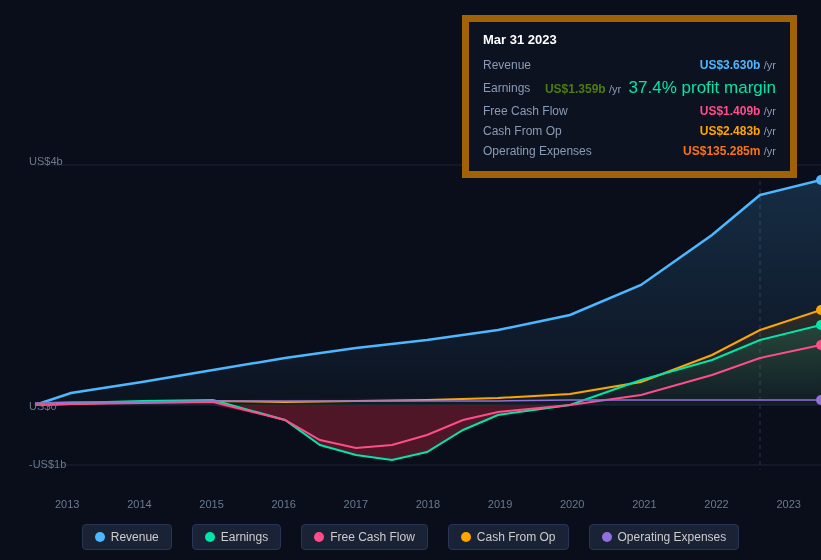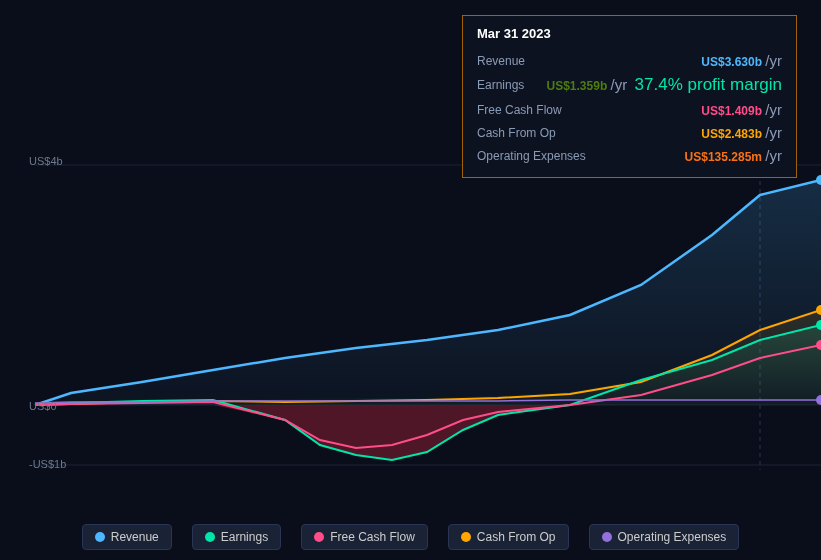--- a/index.html
+++ b/index.html
@@ -18,21 +18,21 @@
       height: 560px;
       position: relative;
     }
 
     
     .tooltip-box {
       position: absolute;
       top: 15px;
       left: 462px;
       background: #0d1220;
-      border: 1px solid #a16207;
+      border: 7px solid #a16207;
       padding: 10px 14px;
       width: 335px;
       z-index: 10;
     }
 
     .tooltip-date {
       font-size: 13px;
       font-weight: bold;
       color: #ffffff;
       margin-bottom: 8px;
@@ -62,21 +62,21 @@
 
     .profit-margin-badge {
       font-size: 17px;
       color: #00e5aa;
       margin-left: 4px;
     }
 
     .unit {
       color: #8a9bb5;
       font-weight: normal;
-      font-size: 15px;
+      font-size: 11px;
     }
 
     
     .y-label {
       position: absolute;
       font-size: 11px;
       color: #6a7a8f;
       left: 10px;
       margin-left: 19px;
     }
@@ -201,20 +201,33 @@
     <circle cx="821" cy="310" r="5" fill="#ffa500"></circle>
     <circle cx="821" cy="325" r="5" fill="#00e5aa"></circle>
     <circle cx="821" cy="345" r="5" fill="#ff4d8a"></circle>
     <circle cx="821" cy="400" r="5" fill="#9370db"></circle>
   </svg>
 
   <div class="y-label top">US$4b</div>
   <div class="y-label mid">US$0</div>
   <div class="y-label bottom">-US$1b</div>
 
+  <div class="x-labels">
+    <span class="x-label">2013</span>
+    <span class="x-label">2014</span>
+    <span class="x-label">2015</span>
+    <span class="x-label">2016</span>
+    <span class="x-label">2017</span>
+    <span class="x-label">2018</span>
+    <span class="x-label">2019</span>
+    <span class="x-label">2020</span>
+    <span class="x-label">2021</span>
+    <span class="x-label">2022</span>
+    <span class="x-label">2023</span>
+  </div>
 
   <div class="tooltip-box">
     <div class="tooltip-date">Mar 31 2023</div>
 
     <div class="tooltip-row">
       <span class="tooltip-label">Revenue</span>
       <span>
         <span class="tooltip-value revenue">US$3.630b</span>
         <span class="unit">/yr</span>
       </span>

